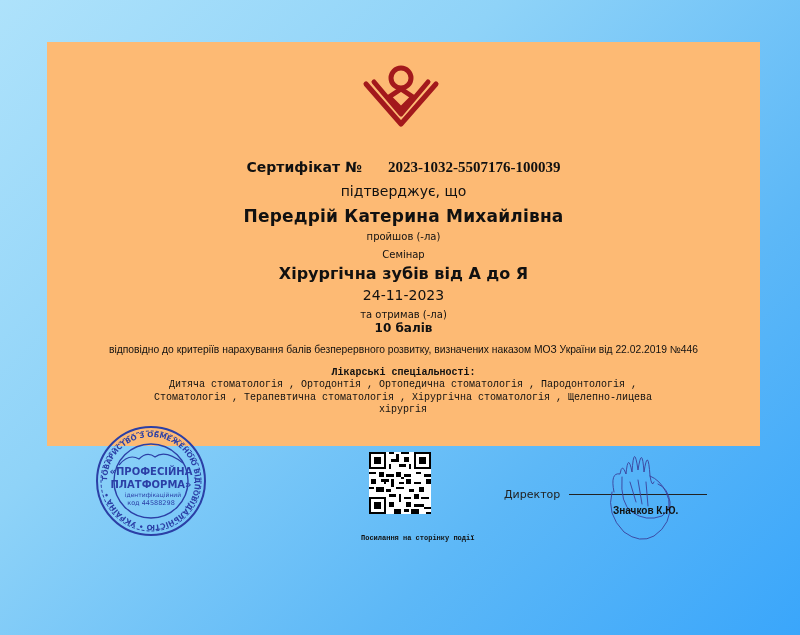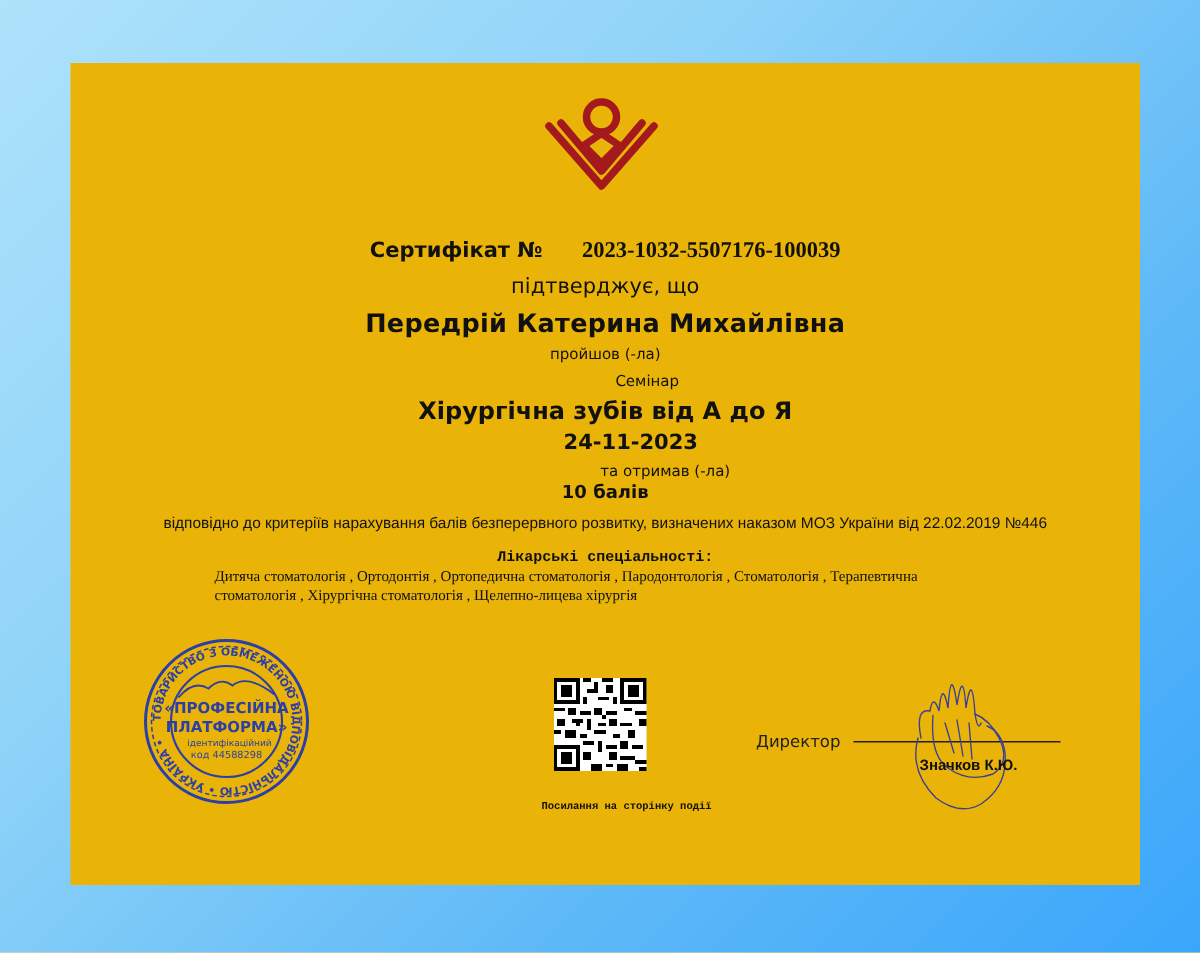--- a/index.html
+++ b/index.html
@@ -3,40 +3,40 @@
 <meta charset="utf-8">
 <style>
   html, body { margin:0; padding:0; }
   body {
     width:800px; height:635px; overflow:hidden; position:relative;
     background: linear-gradient(135deg, #aee2fb 0%, #8fd3f8 35%, #5db8f7 70%, #3aa6fb 100%);
     font-family: "Liberation Sans", sans-serif;
     color:#111;
   }
   .card {
-    position:absolute; left:47px; top:42px; width:713px; height:548px;
-    background:#eab308;
+    position:absolute; left:47px; top:42px; width:713px; height:404px;
+    background:#fdba74;
   }
   .abs { position:absolute; }
   .center-line { position:absolute; left:0; width:713px; text-align:center; white-space:nowrap; }
   .logo { left:313px; top:20px; width:82px; height:70px; }
   .cert-line { top:116px; font-size:15px; font-weight:bold; }
   .cert-line .lbl { font-family:"DejaVu Sans", sans-serif; font-size:14px; }
   .cert-line .num { font-family:"Liberation Serif", serif; font-size:15px; margin-left:22px; }
   .confirms { top:141px; font-size:14px; font-family:"DejaVu Sans", sans-serif; }
   .name { top:164px; font-size:17px; font-weight:bold; font-family:"DejaVu Sans", sans-serif; letter-spacing:0.2px; }
   .passed { top:189px; font-size:10px; font-family:"DejaVu Sans", sans-serif; }
-  .event-type { top:207px; font-size:10px; font-family:"DejaVu Sans", sans-serif;padding-left:28px; }
+  .event-type { top:207px; font-size:10px; font-family:"DejaVu Sans", sans-serif; }
   .event-title { top:222px; font-size:16px; font-weight:bold; font-family:"DejaVu Sans", sans-serif; }
-  .event-date { top:245px; font-size:14px; font-weight:bold; font-family:"DejaVu Sans", sans-serif;margin-left:17px; }
-  .received { top:267px; font-size:10px; font-family:"DejaVu Sans", sans-serif;margin-left:40px; }
+  .event-date { top:245px; font-size:14px; font-weight:normal; font-family:"DejaVu Sans", sans-serif; }
+  .received { top:267px; font-size:10px; font-family:"DejaVu Sans", sans-serif; }
   .points { top:279px; font-size:12px; font-weight:bold; font-family:"DejaVu Sans", sans-serif; }
   .criteria { top:302px; font-size:10.3px; }
   .spec-title { top:325px; font-size:10px; font-weight:bold; font-family:Liberation Mono, monospace; }
-  .spec-list { position:absolute; left:96px; width:520px; top:337px; text-align:left; font-size:10px; line-height:12.5px; font-family:Liberation Serif, serif; white-space:normal; }
+  .spec-list { position:absolute; left:96px; width:520px; top:337px; text-align:center; font-size:10px; line-height:12.5px; font-family:Liberation Mono, monospace; white-space:normal; }
   .stamp { left:48px; top:383px; width:112px; height:112px; }
   .org { left:178px; top:426px; font-size:11px; line-height:14px; font-family:"DejaVu Sans", sans-serif; color:#222; }
   .qr { left:322px; top:410px; width:62px; height:62px; }
   .qr-caption { left:314px; top:476px; font-size:7px; font-weight:bold; font-family:Liberation Mono, monospace; white-space:nowrap;margin-top:16px; }
   .director-label { left:457px; top:446px; font-size:11px; font-family:"DejaVu Sans", sans-serif; color:#222; }
   .sign-line { left:522px; top:452px; width:138px; height:1px; background:#222; }
   .signature { left:555px; top:390px; width:80px; height:110px; }
   .signer { left:566px; top:463px; font-size:10px; font-weight:bold; font-family:Liberation Sans, sans-serif; }
 </style>
 </head>

